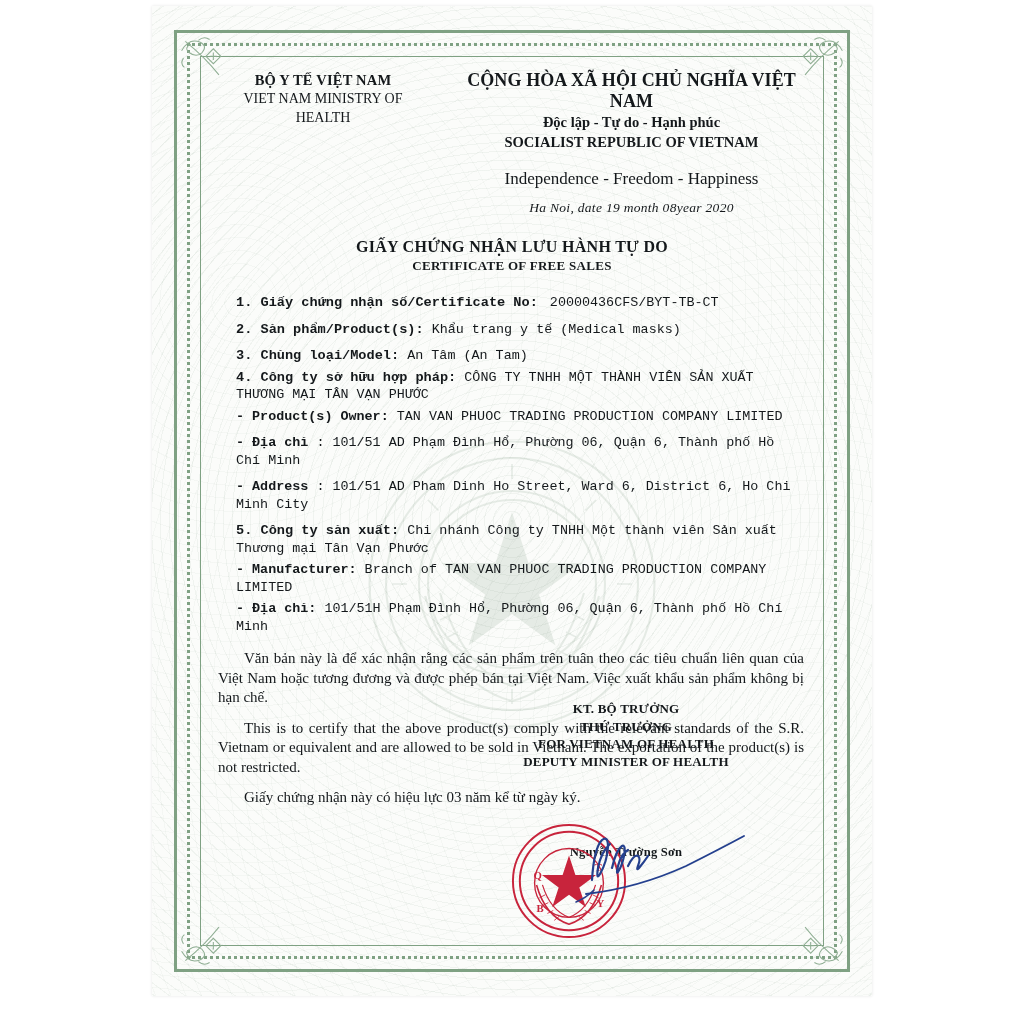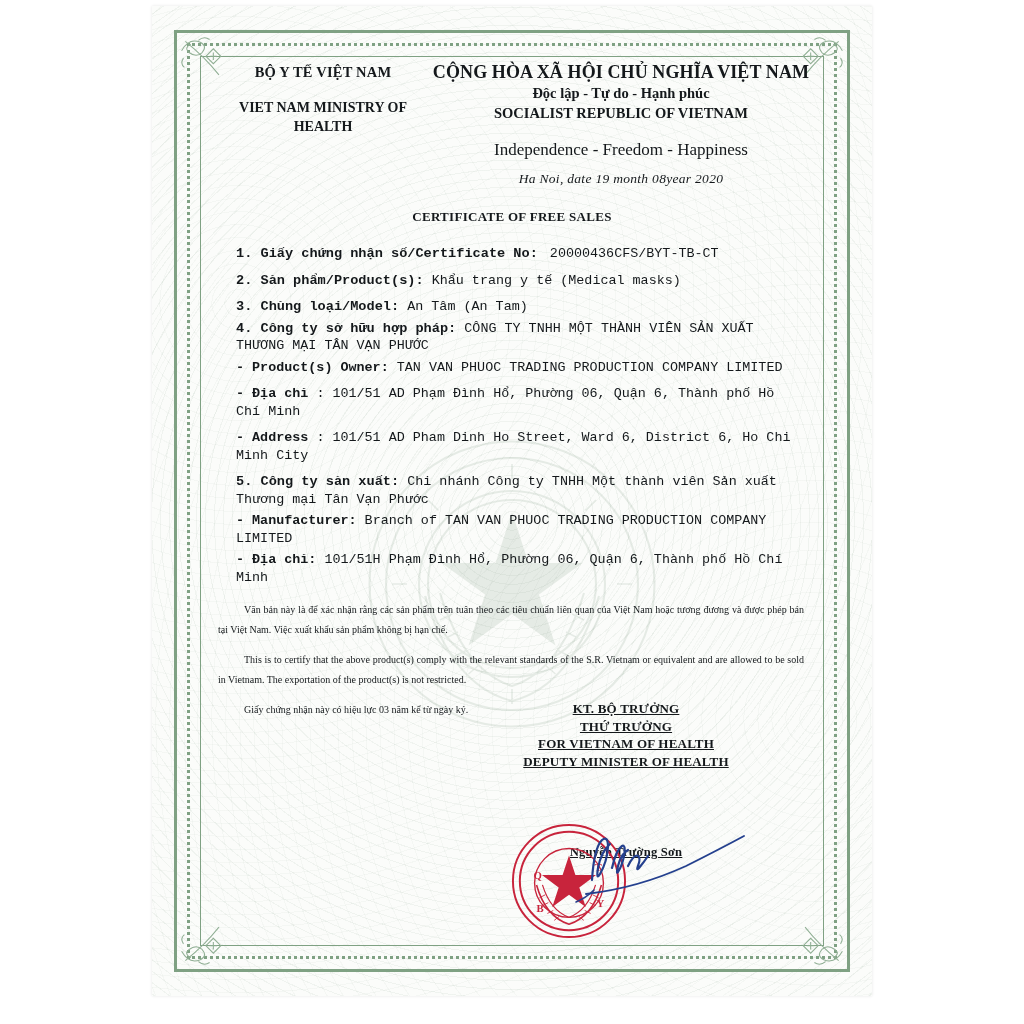--- a/index.html
+++ b/index.html
@@ -63,48 +63,48 @@
     width:300px;height:300px;opacity:.13;color:#5b7d60;pointer-events:none;
   }
   .watermark svg{width:100%;height:100%;}
 
   
   .content{
     position:absolute;left:62px;top:52px;right:62px;bottom:52px;
     color:#14181b;
   }
 
-  .hdr{display:flex;justify-content:center;padding-top:4px;}
+  .hdr{display:flex;justify-content:center;padding-top:12px;gap:21px;}
   .hdr-left{width:218px;text-align:center;padding-top:2px;}
   .hdr-right{flex:1;text-align:center;}
 
   .b{font-weight:bold;}
   .l1{font-size:14.5px;font-weight:bold;letter-spacing:.2px;}
-  .l2{font-size:14px;line-height:19px;margin-top:17px;font-weight:bold;}
+  .l2{font-size:14px;line-height:19px;margin-top:0;}
   .r1{font-size:18px;font-weight:bold;letter-spacing:.1px;}
   .r2{font-size:14.5px;font-weight:bold;margin-top:2px;}
   .r3{font-size:14.5px;margin-top:3px;font-weight:bold;}
   .r4{font-size:17px;margin-top:18px;}
   .date{font-style:italic;font-size:13.5px;margin-top:11px;letter-spacing:.3px;}
 
   .title{text-align:center;margin-top:22px;}
   .title .t1{font-size:16px;font-weight:bold;letter-spacing:.3px;}
   .title .t2{font-size:13px;font-weight:bold;letter-spacing:.3px;margin-top:2px;}
 
   .body{margin-top:20px;padding-left:22px;padding-right:4px;font-size:13.4px;line-height:17.5px;}
   .row{margin-bottom:9px;font-family:Liberation Mono, monospace;}
   .row.tight{margin-bottom:4px;}
   .num{font-size:13.6px;}
   .cert-no{margin-left:12px;}
 
-  .para{margin-top:14px;padding-left:4px;padding-right:6px;font-size:10px;line-height:19.5px;text-align:justify;}
+  .para{margin-top:14px;padding-left:4px;padding-right:6px;font-size:15px;line-height:19.5px;text-align:justify;}
   .para p{margin:0 0 11px 0;text-indent:26px;}
 
   
-  .sig{position:absolute;right:34px;top:642px;width:300px;text-align:center;text-decoration:underline;}
+  .sig{position:absolute;right:34px;top:642px;width:300px;text-align:center;}
   .sig div{font-weight:bold;font-size:13px;line-height:17.5px;letter-spacing:.2px;}
   .sig .name{margin-top:74px;font-size:12.6px;}
 
   .stamp{position:absolute;left:34px;top:52px;width:118px;height:118px;color:#c8243c;}
   .stamp svg{width:100%;height:100%;}
   .signature-ink{position:absolute;left:92px;top:46px;width:190px;height:100px;color:#24408e;}
   .signature-ink svg{width:100%;height:100%;}
   .sig-wrap{position:relative;}
 </style>
 </head>
@@ -193,20 +193,21 @@
         <div class="hdr-right">
           <div class="r1">CỘNG HÒA XÃ HỘI CHỦ NGHĨA VIỆT NAM</div>
           <div class="r2">Độc lập - Tự do - Hạnh phúc</div>
           <div class="r3">SOCIALIST REPUBLIC OF VIETNAM</div>
           <div class="r4">Independence - Freedom - Happiness</div>
           <div class="date">Ha Noi, date 19 month  08year   2020</div>
         </div>
       </div>
 
       <div class="title">
+        <div class="t1">GIẤY CHỨNG NHẬN LƯU HÀNH TỰ DO</div>
         <div class="t2">CERTIFICATE OF FREE SALES</div>
       </div>
 
       <div class="body">
         <div class="row">
           <span class="b num">1. Giấy chứng nhận số/Certificate No:</span><span class="cert-no">20000436CFS/BYT-TB-CT</span>
         </div>
         <div class="row">
           <span class="b num">2. Sản phẩm/Product(s):</span>
           <span>Khẩu trang y tế (Medical masks)</span>

